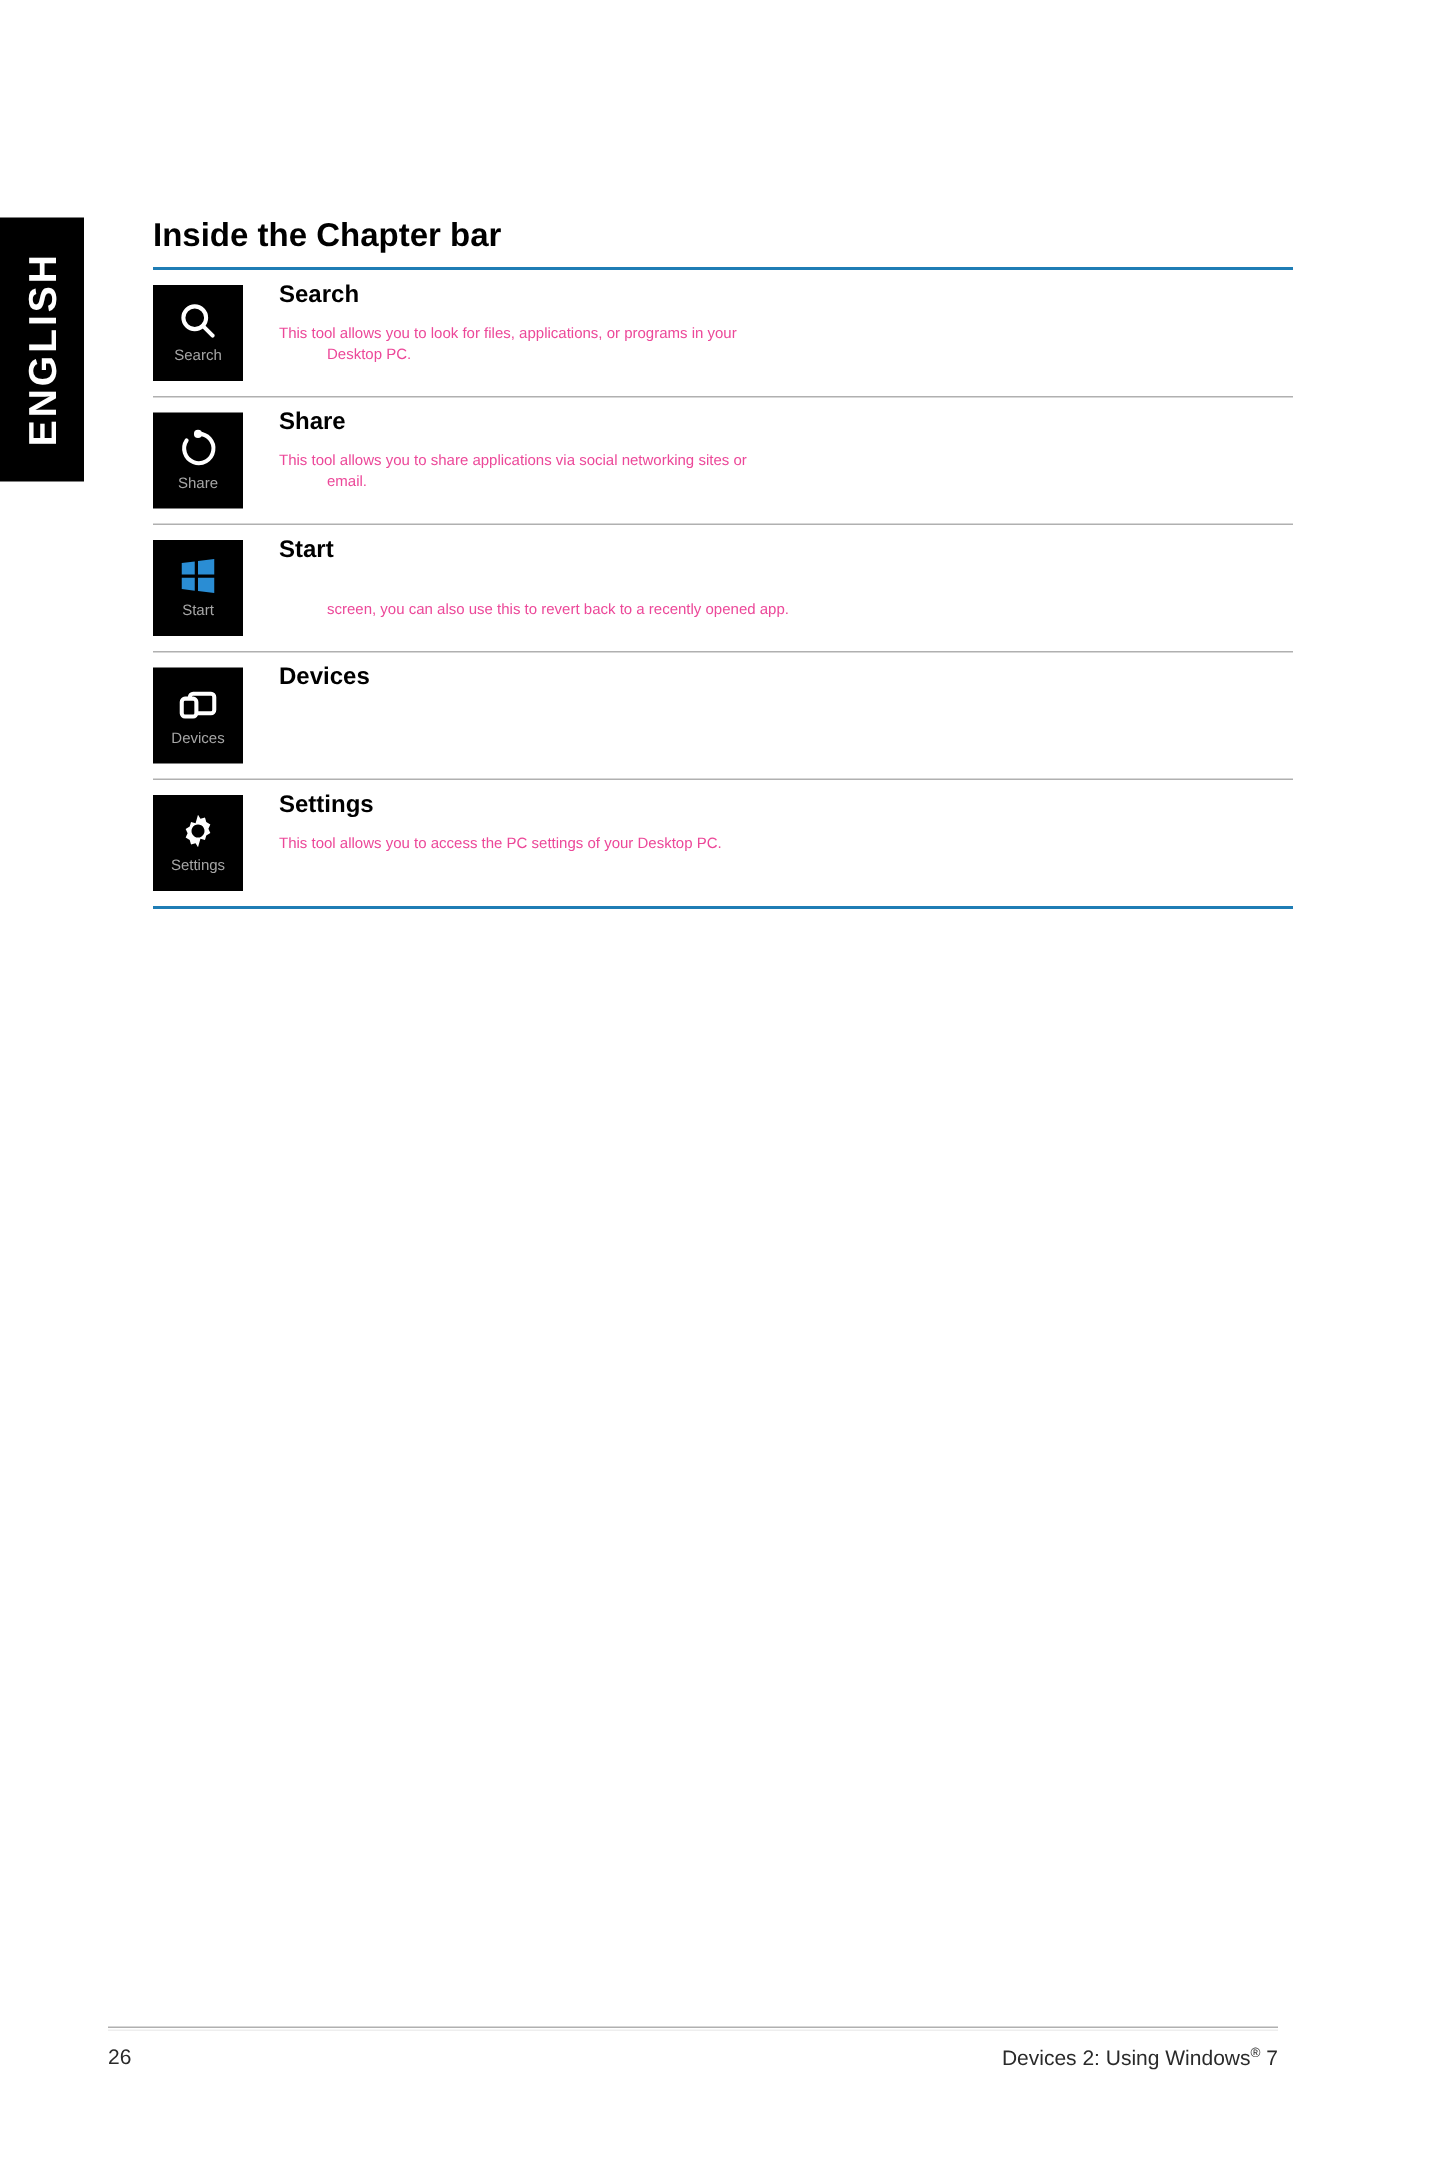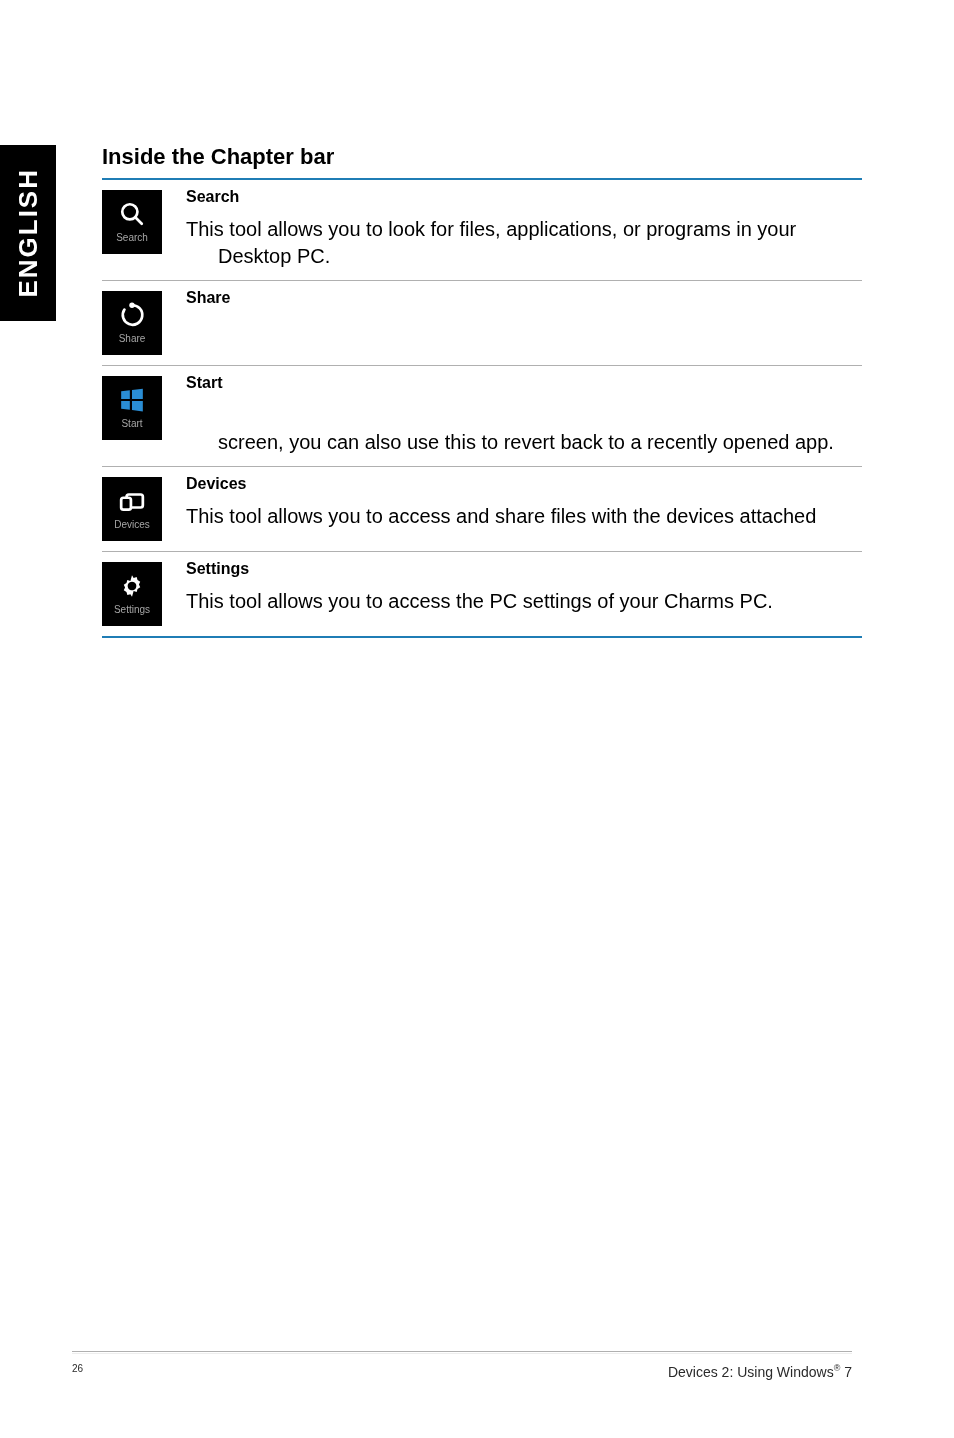--- a/index.html
+++ b/index.html
@@ -84,22 +84,22 @@
     padding-left: 18px;
     padding-top: 2px;
   }
   .charm-heading {
     font-size: 16px;
     font-weight: bold;
     color: #000000;
     margin-bottom: 10px;
   }
   .charm-desc {
-    font-size: 20px;
-    color: #000000;
+    font-size: 10px;
+    color: #ec4899;
     line-height: 1.35;
     padding-left: 0;
     text-indent: 0;
   }
   .charm-desc-line2 {
     padding-left: 32px;
     margin-top: 48px;
   }
   .footer-border {
     position: absolute;
@@ -114,21 +114,21 @@
     position: absolute;
     left: 72px;
     right: 102px;
     bottom: 58px;
     display: flex;
     justify-content: space-between;
     font-size: 14px;
     color: #2a2a2a;
   }
   .page-num {
-    font-size: 10px;
+    font-size: 14px;
   }
   .chapter-text .reg {
     font-size: 9px;
     vertical-align: super;
   }
   
   .icon-svg {
     width: 26px;
     height: 26px;
   }
@@ -169,20 +169,24 @@
         <div class="charm-tile">
           <svg class="icon-svg" viewBox="0 0 24 24">
             <path d="M12 3 A9 9 0 1 1 5 7" fill="none" stroke="#ffffff" stroke-width="2.5" stroke-linecap="round"></path>
             <circle cx="12" cy="3" r="2.5" fill="#ffffff"></circle>
           </svg>
           <span class="charm-tile-label">Share</span>
         </div>
       </div>
       <div class="charm-text-cell">
         <div class="charm-heading">Share</div>
+        <div class="charm-desc">
+          <span>This tool allows you to share applications via social networking sites or</span><br>
+          <span class="charm-desc-line2">email.</span>
+        </div>
       </div>
     </div>
 
     <div class="charm-row">
       <div class="charm-icon-cell">
         <div class="charm-tile">
           <svg class="icon-svg" viewBox="0 0 24 24">
             <path d="M2 4 L10 3 L10 11 L2 11 Z" fill="#2a8dd4"></path>
             <path d="M12 2.7 L22 1.5 L22 11 L12 11 Z" fill="#2a8dd4"></path>
             <path d="M2 13 L10 13 L10 21 L2 20 Z" fill="#2a8dd4"></path>
@@ -206,39 +210,39 @@
           <svg class="icon-svg" viewBox="0 0 24 24">
             <rect x="7" y="6" width="15" height="12" rx="2" fill="none" stroke="#ffffff" stroke-width="2.5"></rect>
             <rect x="2" y="9" width="9" height="11" rx="2" fill="#000000" stroke="#ffffff" stroke-width="2.5"></rect>
           </svg>
           <span class="charm-tile-label">Devices</span>
         </div>
       </div>
       <div class="charm-text-cell">
         <div class="charm-heading">Devices</div>
         <div class="charm-desc">
-          <span>This tool allows you to access and share files with the devices attached</span><br>
+          <br>
         </div>
       </div>
     </div>
 
     <div class="charm-row">
       <div class="charm-icon-cell">
         <div class="charm-tile">
           <svg class="icon-svg" viewBox="0 0 24 24">
             <path d="M12 8 a4 4 0 1 0 0.001 0 Z M12 2 l1.5 2.5 2.8-0.8 0.8 2.8 2.5 1.5 -1.2 2.6 1.2 2.6 -2.5 1.5 -0.8 2.8 -2.8-0.8 L12 22 l-1.5-2.5 -2.8 0.8 -0.8-2.8 -2.5-1.5 1.2-2.6 -1.2-2.6 2.5-1.5 0.8-2.8 2.8 0.8 Z" fill="#ffffff"></path>
             <circle cx="12" cy="12" r="3" fill="#000000"></circle>
           </svg>
           <span class="charm-tile-label">Settings</span>
         </div>
       </div>
       <div class="charm-text-cell">
         <div class="charm-heading">Settings</div>
         <div class="charm-desc">
-          <span>This tool allows you to access the PC settings of your Charms PC.</span>
+          <span>This tool allows you to access the PC settings of your Desktop PC.</span>
         </div>
       </div>
     </div>
 
   </div>
 </div>
 
 <div class="footer-border"></div>
 <div class="footer-content">
   <span class="page-num">26</span>

